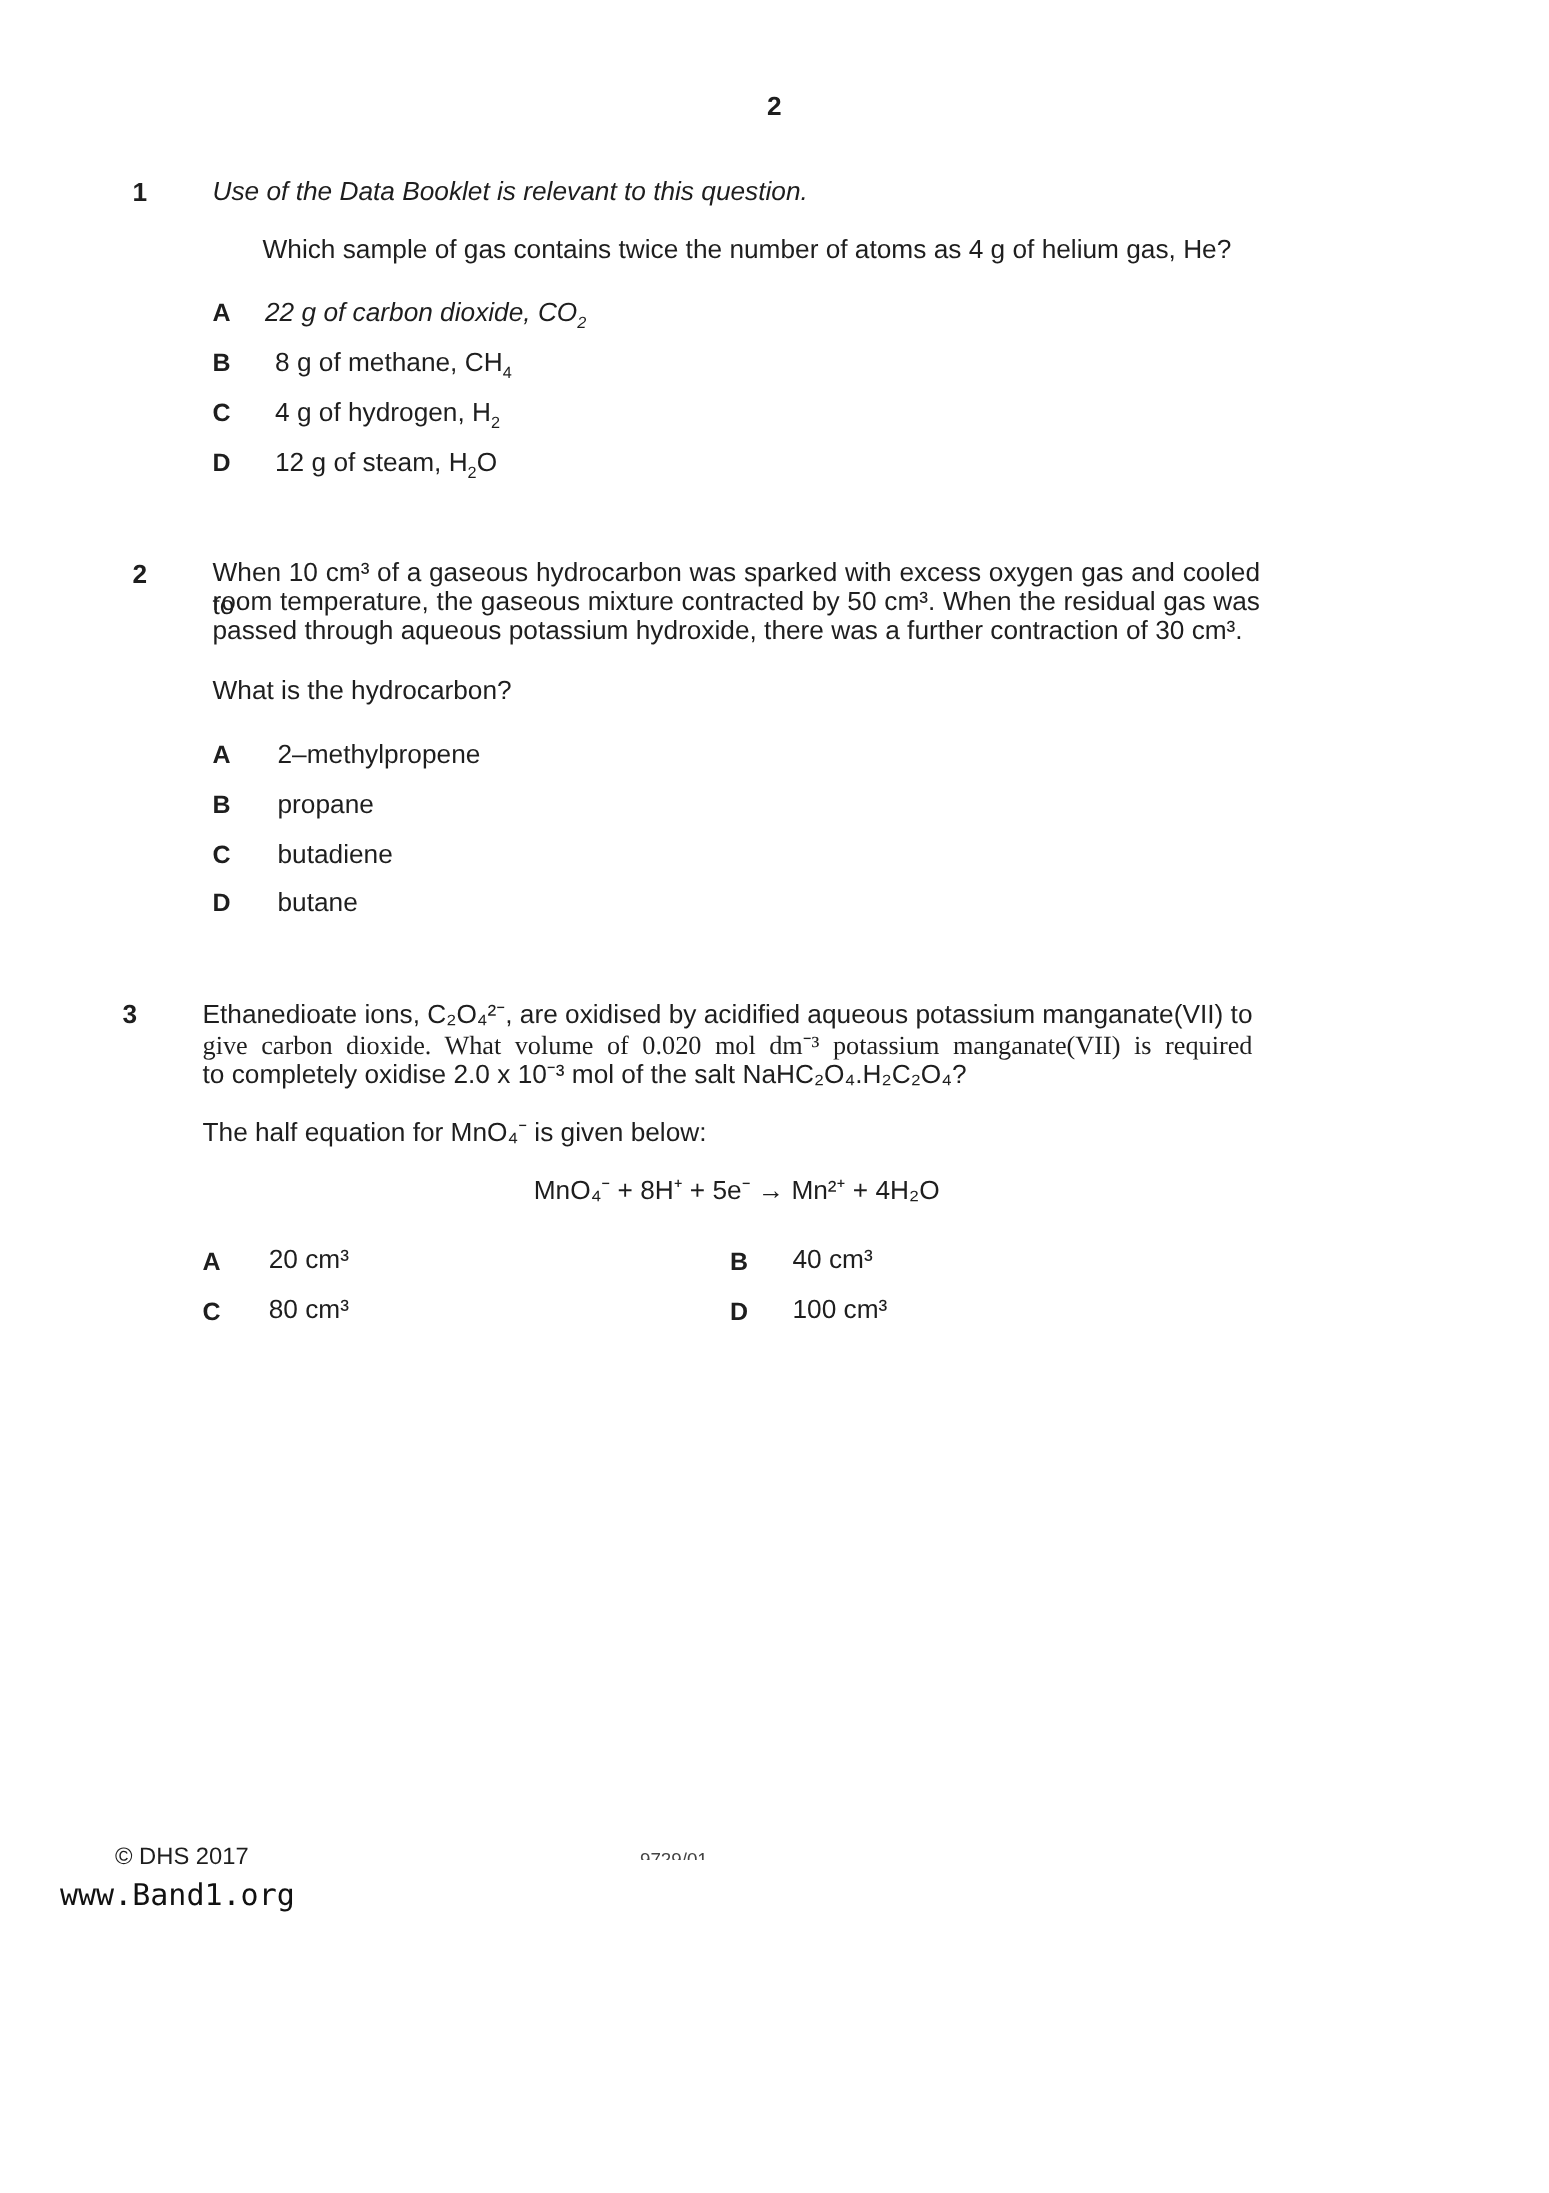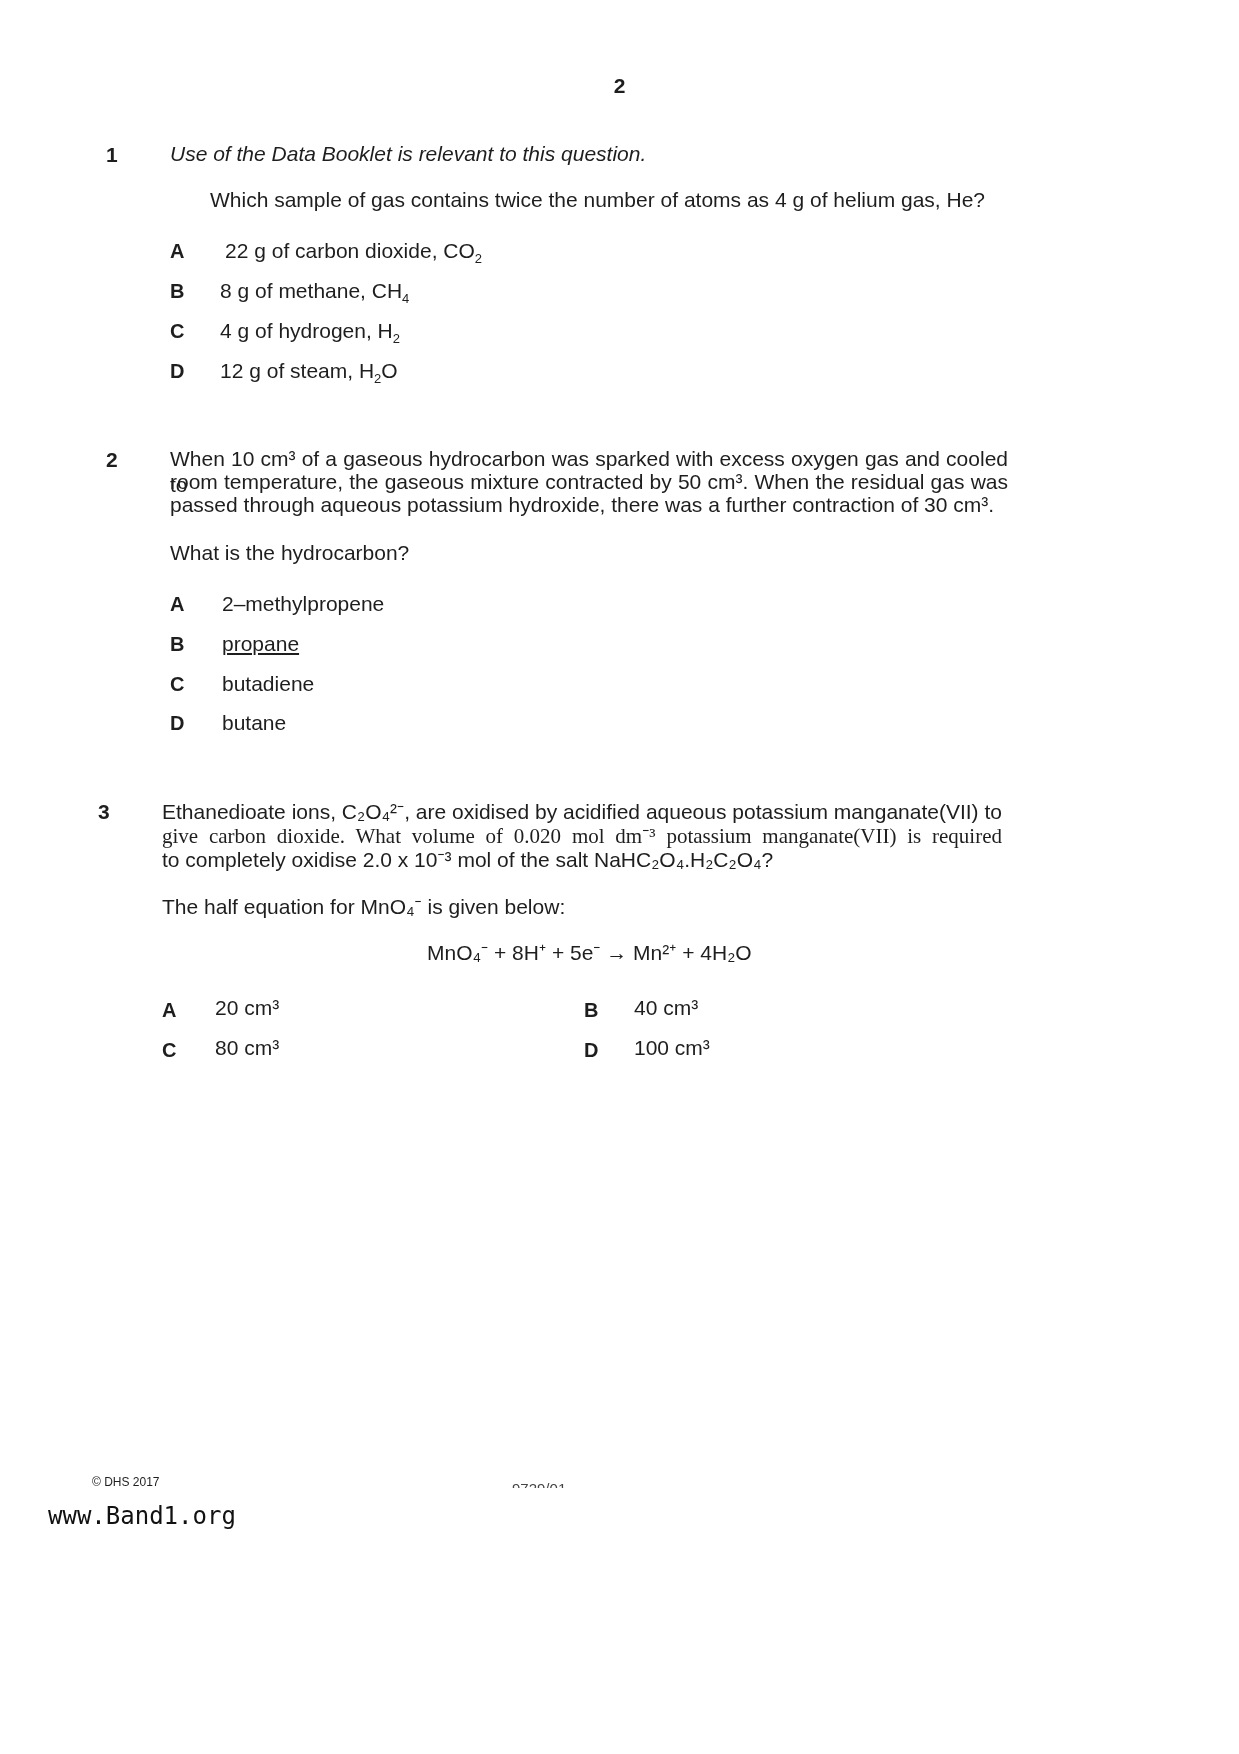--- a/index.html
+++ b/index.html
@@ -6,36 +6,36 @@
   body { width: 1239px; height: 1754px; position: relative; overflow: hidden;
          font-family: "Liberation Sans", sans-serif; color: #1e1e1e; font-size: 21px; }
   .abs { position: absolute; }
   .pnum { left: 0; width: 1239px; top: 74px; text-align: center; font-weight: bold; font-size: 21px; }
   .qnum { font-weight: bold; font-size: 21px; }
   .txt { line-height: 26px; }
   .italic { font-style: italic; }
   .just { text-align: justify; text-align-last: justify; }
   .opt-letter { font-weight: bold; font-size: 20px; }
   sub, sup { font-size: 13px; line-height: 0; }
-  .footer-copy { font-size: 12px; }
+  .footer-copy { font-size: 19px; }
   .footer-code { font-size: 15px; color: #444; overflow: hidden; height: 8px; }
   .watermark { font-family: "DejaVu Sans Mono", monospace; font-size: 24px; color: #111; }
 </style>
 </head>
 <body>
 
 <div class="abs pnum">2</div>
 
 <div>
   <div class="abs qnum" style="left:106px; top:143px;">1</div>
   <div class="abs txt italic" style="left:170px; top:141px;">Use of the Data Booklet is relevant to this question.</div>
   <div class="abs txt" style="left:170px; top:187px;margin-left:40px;">Which sample of gas contains twice the number of atoms as 4 g of helium gas, He?</div>
 
   <div class="abs opt-letter" style="left:170px; top:240px;">A</div>
-  <div class="abs txt" style="left:225px; top:238px;"><span>22 g of carbon dioxide, CO</span><sub>2</sub></div>
+  <div class="abs txt" style="left:212px; top:238px;font-style:italic;"><span>22 g of carbon dioxide, CO</span><sub>2</sub></div>
 
   <div class="abs opt-letter" style="left:170px; top:280px;">B</div>
   <div class="abs txt" style="left:220px; top:278px;"><span>8 g of methane, CH</span><sub>4</sub></div>
 
   <div class="abs opt-letter" style="left:170px; top:320px;">C</div>
   <div class="abs txt" style="left:220px; top:318px;text-align:center;"><span>4 g of hydrogen, H</span><sub>2</sub></div>
 
   <div class="abs opt-letter" style="left:170px; top:360px;">D</div>
   <div class="abs txt" style="left:220px; top:358px;"><span>12 g of steam, H</span><sub>2</sub><span>O</span></div>
 </div>
@@ -43,21 +43,21 @@
 <div>
   <div class="abs qnum" style="left:106px; top:448px;">2</div>
   <div class="abs txt just" style="left:170px; top:446px; width:838px;">When 10 cm³ of a gaseous hydrocarbon was sparked with excess oxygen gas and cooled to</div>
   <div class="abs txt just" style="left:170px; top:469px; width:838px;">room temperature, the gaseous mixture contracted by 50 cm³. When the residual gas was</div>
   <div class="abs txt" style="left:170px; top:492px;">passed through aqueous potassium hydroxide, there was a further contraction of 30 cm³.</div>
   <div class="abs txt" style="left:170px; top:540px;">What is the hydrocarbon?</div>
 
   <div class="abs opt-letter" style="left:170px; top:593px;">A</div>
   <div class="abs txt" style="left:222px; top:591px;">2–methylpropene</div>
   <div class="abs opt-letter" style="left:170px; top:633px;">B</div>
-  <div class="abs txt" style="left:222px; top:631px;text-decoration:underline;">propane</div>
+  <div class="abs txt" style="left:222px; top:631px;">propane</div>
   <div class="abs opt-letter" style="left:170px; top:673px;">C</div>
   <div class="abs txt" style="left:222px; top:671px;">butadiene</div>
   <div class="abs opt-letter" style="left:170px; top:712px;">D</div>
   <div class="abs txt" style="left:222px; top:710px;">butane</div>
 </div>
 
 <div>
   <div class="abs qnum" style="left:98px; top:800px;">3</div>
   <div class="abs txt just" style="left:162px; top:799px; width:840px;">Ethanedioate ions, C₂O₄²⁻, are oxidised by acidified aqueous potassium manganate(VII) to</div>
   <div class="abs txt just" style="left:162px; top:823px; width:840px;font-family:Liberation Serif, serif;">give carbon dioxide. What volume of 0.020 mol dm⁻³ potassium manganate(VII) is required</div>

